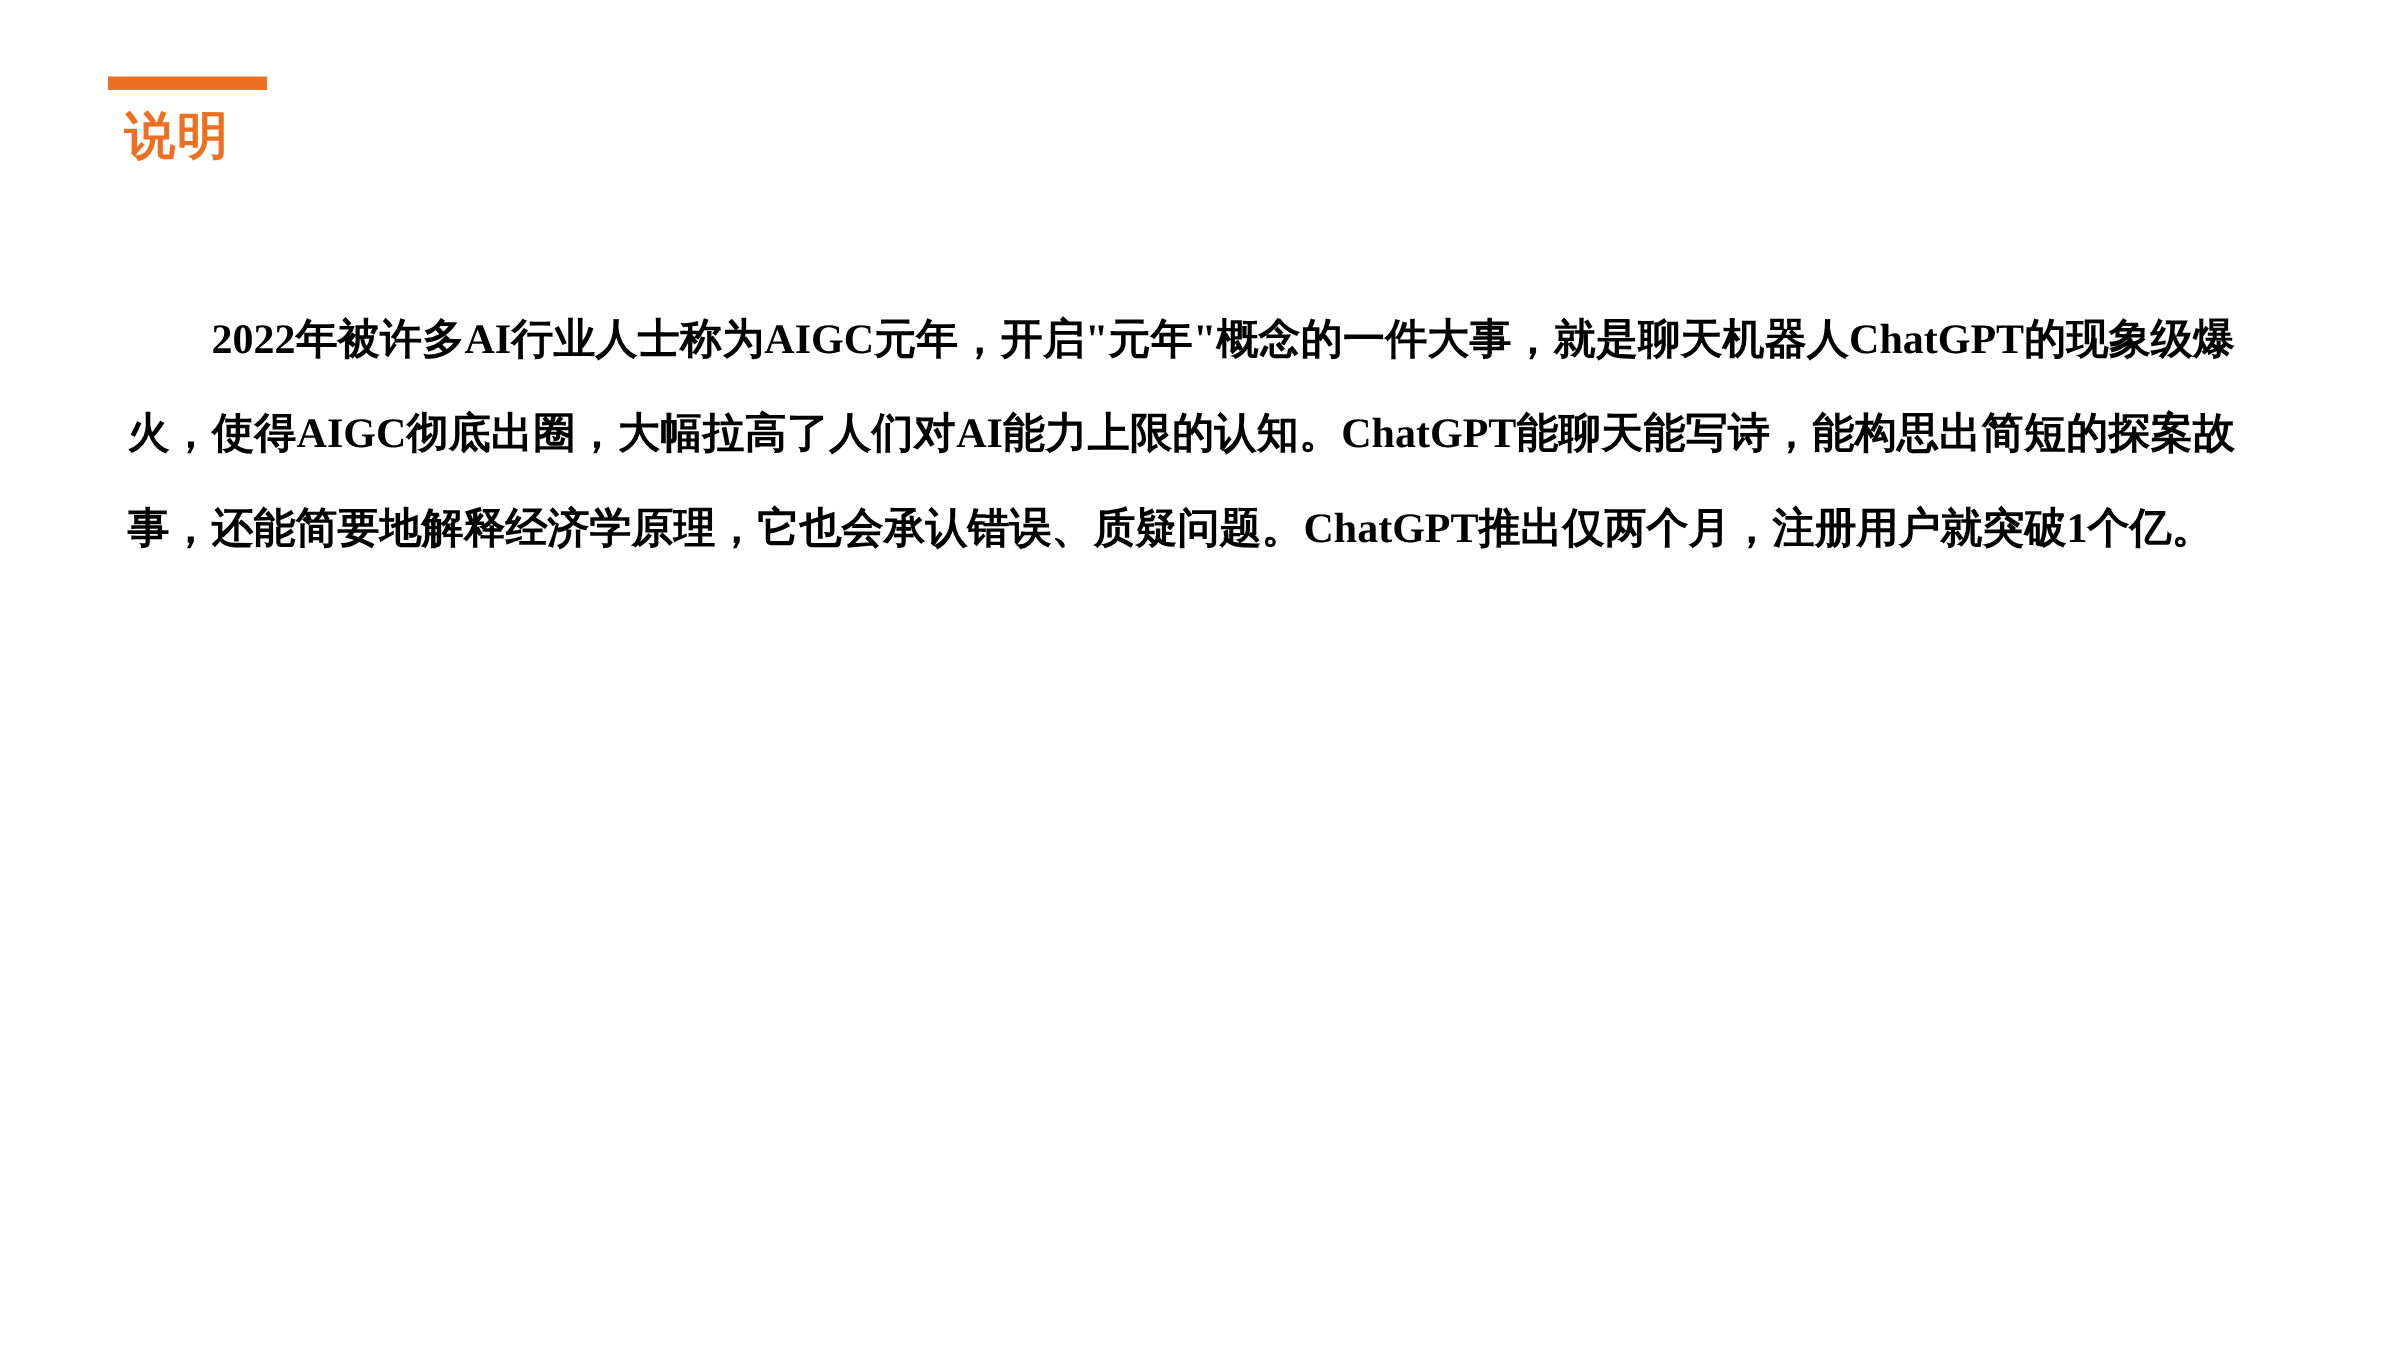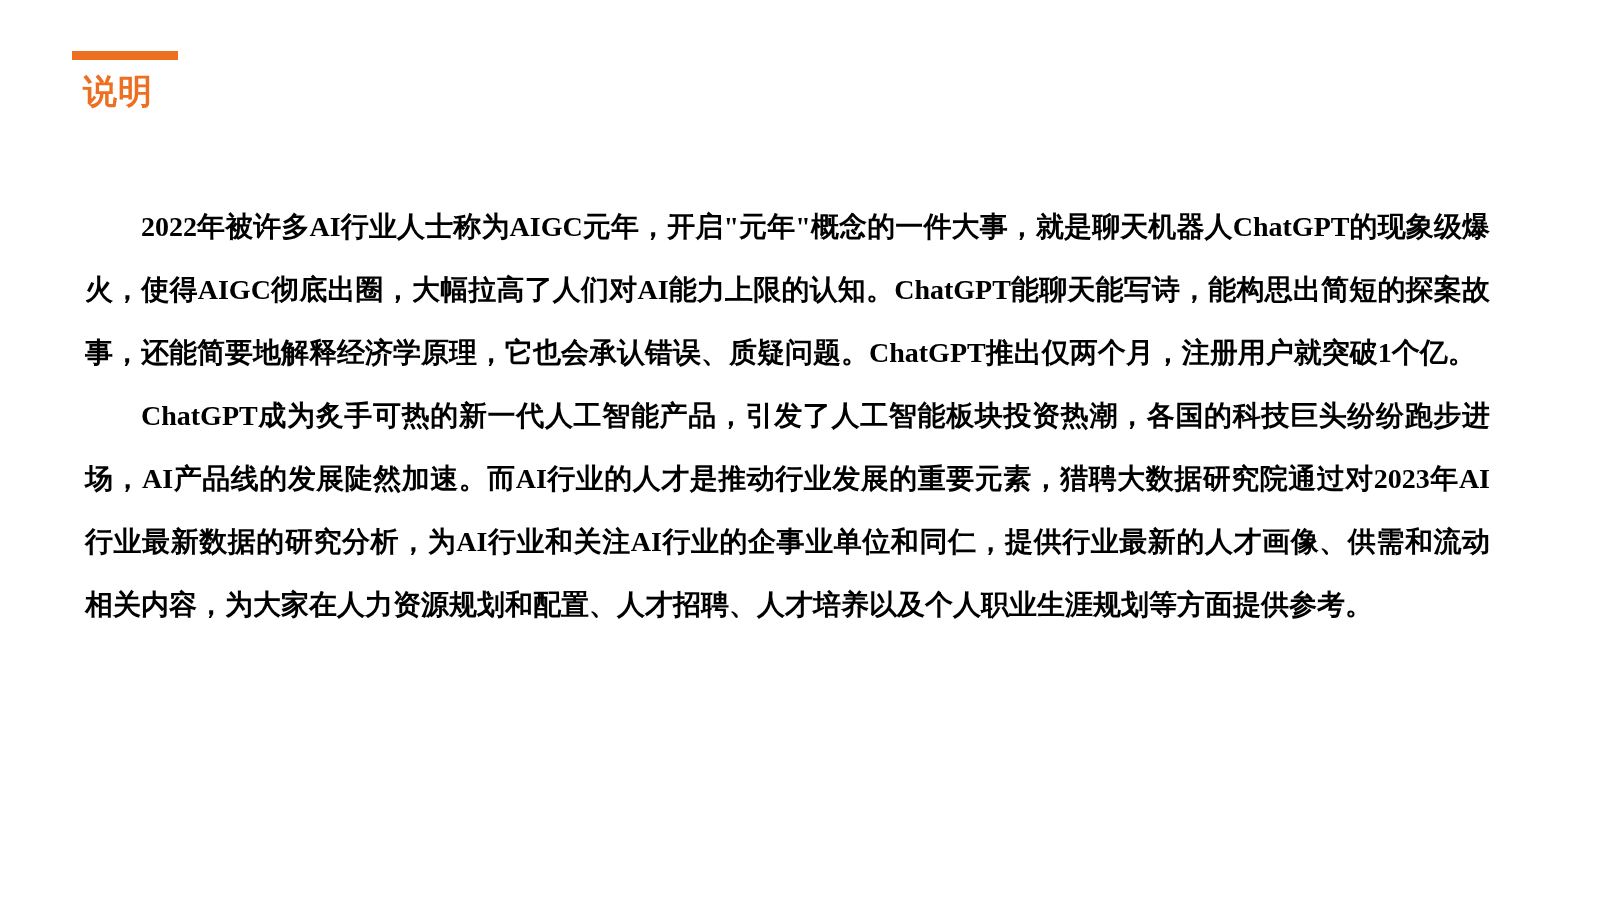--- a/index.html
+++ b/index.html
@@ -51,15 +51,14 @@
   }
 </style>
 </head>
 <body style="background: rgb(255, 255, 255);">
 
 <div class="page">
   <div class="accent-bar"></div>
   <h1 class="title">说明</h1>
   <div class="content">
     <p>2022年被许多AI行业人士称为AIGC元年，开启"元年"概念的一件大事，就是聊天机器人ChatGPT的现象级爆火，使得AIGC彻底出圈，大幅拉高了人们对AI能力上限的认知。ChatGPT能聊天能写诗，能构思出简短的探案故事，还能简要地解释经济学原理，它也会承认错误、质疑问题。ChatGPT推出仅两个月，注册用户就突破1个亿。</p>
-    <p>ChatGPT成为炙手可热的新一代人工智能产品，引发了人工智能板块投资热潮，各国的科技巨头纷纷跑步进场，AI产品线的发展陡然加速。而AI行业的人才是推动行业发展的重要元素，猎聘大数据研究院通过对2023年AI行业最新数据的研究分析，为AI行业和关注AI行业的企事业单位和同仁，提供行业最新的人才画像、供需和流动相关内容，为大家在人力资源规划和配置、人才招聘、人才培养以及个人职业生涯规划等方面提供参考。</p>
   </div>
 </div>
 
 </body></html>

